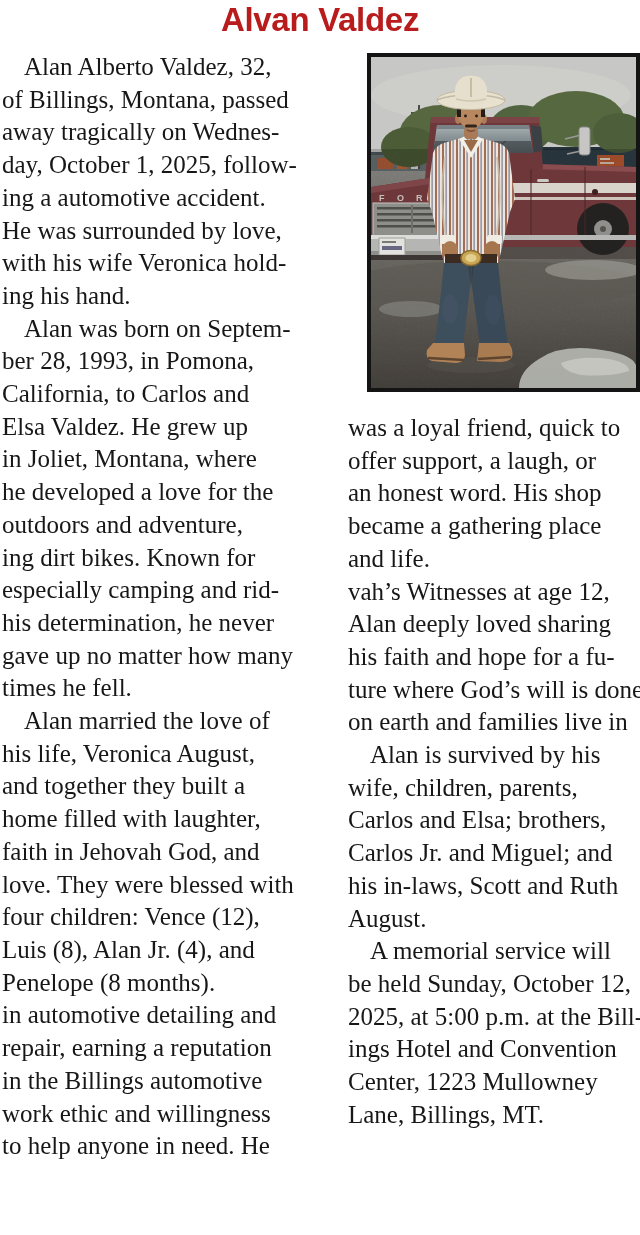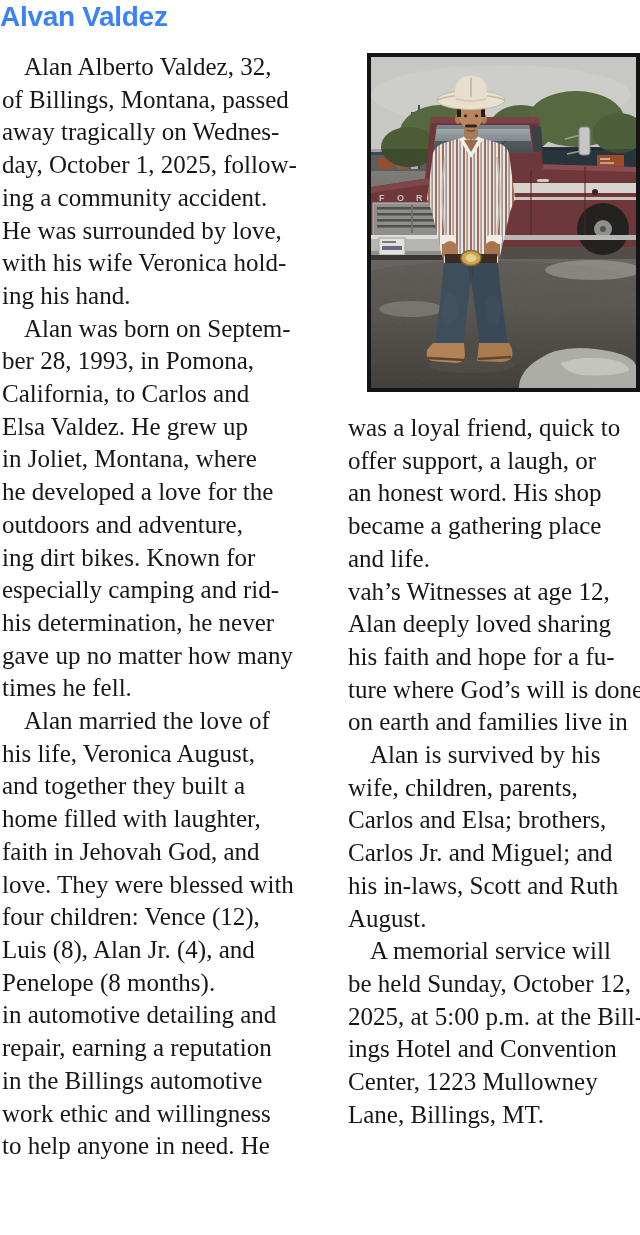--- a/index.html
+++ b/index.html
@@ -3,23 +3,24 @@
 <meta charset="utf-8">
 <style>
   html,body{margin:0;padding:0;}
   body{
     width:640px;height:1235px;position:relative;background:#ffffff;
     overflow:hidden;
     font-family:"Liberation Serif", serif;
   }
   .obit-title{
     position:absolute;left:0;right:0;top:1px;
+    text-align:center;
     font-family:"Liberation Sans", sans-serif;
-    font-weight:700;font-size:28px;letter-spacing:-0.3px;
-    color:#3b82f6;
+    font-weight:700;font-size:33px;letter-spacing:-0.3px;
+    color:#b91c1c;
   }
   .col{
     position:absolute;
     font-size:25px;line-height:32.7px;color:#171717;
   }
   .col-left{left:2px;top:51px;width:330px;}
   .col-right{left:348px;top:412px;width:306px;}
   .line{white-space:nowrap;}
   .line.indent{padding-left:22px;}
   .photo-frame{
@@ -31,21 +32,21 @@
 </head>
 <body>
 
 <div class="obit-title">Alvan Valdez</div>
 
 <div class="col col-left">
     <div class="line indent">Alan Alberto Valdez, 32,</div>
     <div class="line">of Billings, Montana, passed</div>
     <div class="line">away tragically on Wednes-</div>
     <div class="line">day, October 1, 2025, follow-</div>
-    <div class="line">ing a community accident.</div>
+    <div class="line">ing a automotive accident.</div>
     <div class="line">He was surrounded by love,</div>
     <div class="line">with his wife Veronica hold-</div>
     <div class="line">ing his hand.</div>
     <div class="line indent">Alan was born on Septem-</div>
     <div class="line">ber 28, 1993, in Pomona,</div>
     <div class="line">California, to Carlos and</div>
     <div class="line">Elsa Valdez. He grew up</div>
     <div class="line">in Joliet, Montana, where</div>
     <div class="line">he developed a love for the</div>
     <div class="line">outdoors and adventure,</div>

